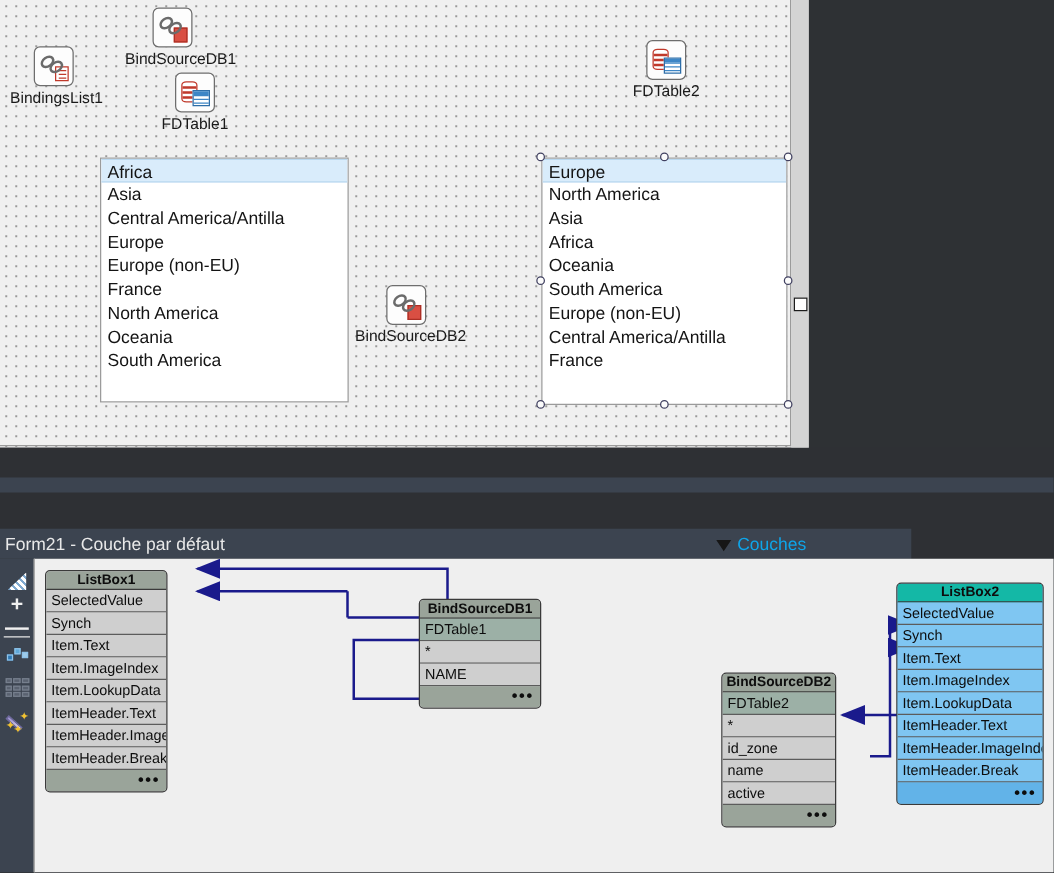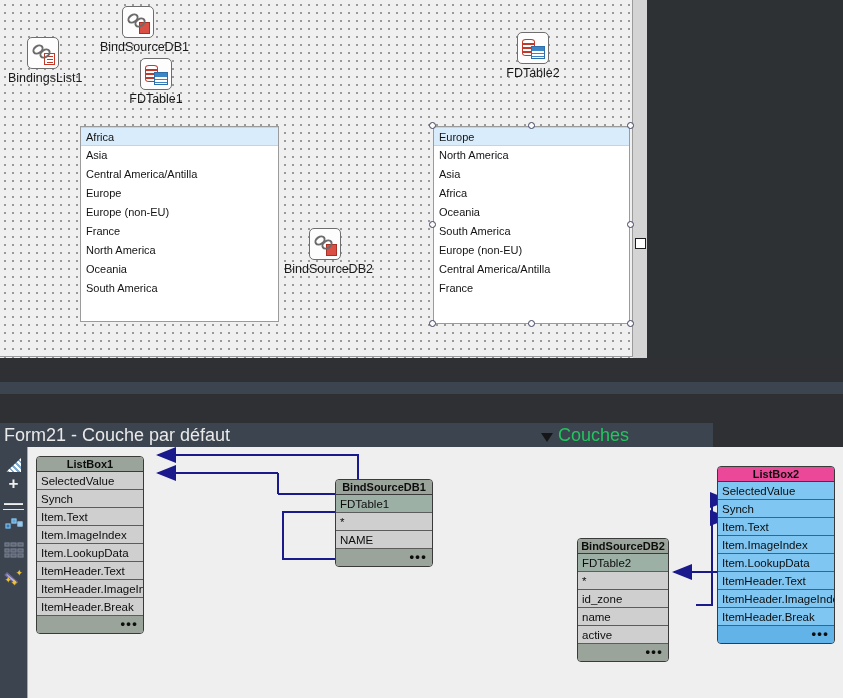--- a/index.html
+++ b/index.html
@@ -104,21 +104,21 @@
 
   
   .lbox {
     position: absolute;
     background: #ffffff;
     border: 1px solid #9b9b9b;
     box-sizing: border-box;
     overflow: hidden;
   }
   .lbox .row {
-    font-size: 11px; color: #141414;
+    font-size: 14px; color: #141414;
     padding: 1px 4px 1px 5px;
     line-height: 17px;
     height: 19px;
     box-sizing: border-box;
     white-space: nowrap;
   }
   .lbox .row.sel { background: #d9ecfb; border-top:1px solid #b9d8f0; border-bottom:1px solid #b9d8f0; }
 
   
   .handle {
@@ -148,24 +148,24 @@
 
   
   #lb-title {
     position: absolute; left: 0; top: 396px; width: 843px; height: 27px;
     background: #1464a5; color: #ffffff;
     font-size: 15px; line-height: 27px; padding-left: 7px;
     box-sizing: border-box;
   }
   #lb-subbar {
     position: absolute; left: 0; top: 423px; width: 713px; height: 24px;
-    background: #3c4450; color: #e9e9e9; font-size: 18px; line-height: 24px;
+    background: #3c4450; color: #e9e9e9; font-size: 14px; line-height: 24px; padding-left: 16px;
   }
   #lb-form-label { position: absolute; left: 4px; top: 0; }
-  #lb-couches { position: absolute; right: 84px; top: 0; color: #22c55e; cursor: default; }
+  #lb-couches { position: absolute; right: 84px; top: 0; color: #0ea5e9; cursor: default; }
   #lb-couches .caret {
     display: inline-block; width: 0; height: 0;
     border-left: 6px solid transparent; border-right: 6px solid transparent;
     border-top: 9px solid #161616;
     vertical-align: -1px; margin-right: 5px;
   }
 
   
   #lb-toolbar {
     position: absolute; left: 0; top: 447px; width: 27px; height: 251px;
@@ -247,21 +247,21 @@
 
   
   .node.grey { background: #cfcfcf; }
   .node.grey .title { background: #9aa49a; }
   .node.grey .frow { background: #cfcfcf; }
   .node.grey .foot { background: #9aa49a; }
   .node.grey .frow.src { background: #9cb0a6; }
 
   
   .node.blue { background: #7fc6f2; }
-  .node.blue .title { background: #ec4899; }
+  .node.blue .title { background: #14b8a6; }
   .node.blue .frow { background: #7fc6f2; }
   .node.blue .foot { background: #62b3e8; }
 
   
   #wires { position: absolute; left: 0; top: 0; width: 816px; height: 251px; z-index: 2; }
 </style>
 </head>
 <body>
 
 <div id="root">
@@ -424,21 +424,21 @@
       <path d="M330,65 L255,65 L255,112 L330,112" stroke="#1a1a8c" stroke-width="2" fill="none"></path>
       <path d="M255,65 L130,65 L130,26" stroke="#1a1a8c" stroke-width="0" fill="none"></path>
       <path d="M250,26 L130,26" stroke="#1a1a8c" stroke-width="2" fill="none" marker-end="url(#ar)"></path>
       <path d="M250,26 L250,47" stroke="#1a1a8c" stroke-width="2" fill="none"></path>
 
       <path d="M668,158 L684,158 L684,53 L700,53" stroke="#1a1a8c" stroke-width="2" fill="none" marker-end="url(#ar)"></path>
       <path d="M694,125 L694,71 L700,71" stroke="#1a1a8c" stroke-width="2" fill="none" marker-end="url(#ar)"></path>
       <path d="M694,125 L646,125" stroke="#1a1a8c" stroke-width="2" fill="none" marker-end="url(#ar)"></path>
     </svg>
 
-    <div class="node grey" id="node-listbox1" style="left:8px;   top:9px;   width:108px;">
+    <div class="node grey" id="node-listbox1" style="left:8px;   top:9px;   width:98px;">
         <div class="title">ListBox1</div>
         <div class="frow">SelectedValue</div>
         <div class="frow">Synch</div>
         <div class="frow">Item.Text</div>
         <div class="frow">Item.ImageIndex</div>
         <div class="frow">Item.LookupData</div>
         <div class="frow">ItemHeader.Text</div>
         <div class="frow">ItemHeader.ImageIndex</div>
         <div class="frow">ItemHeader.Break</div>
         <div class="foot">•••</div>

